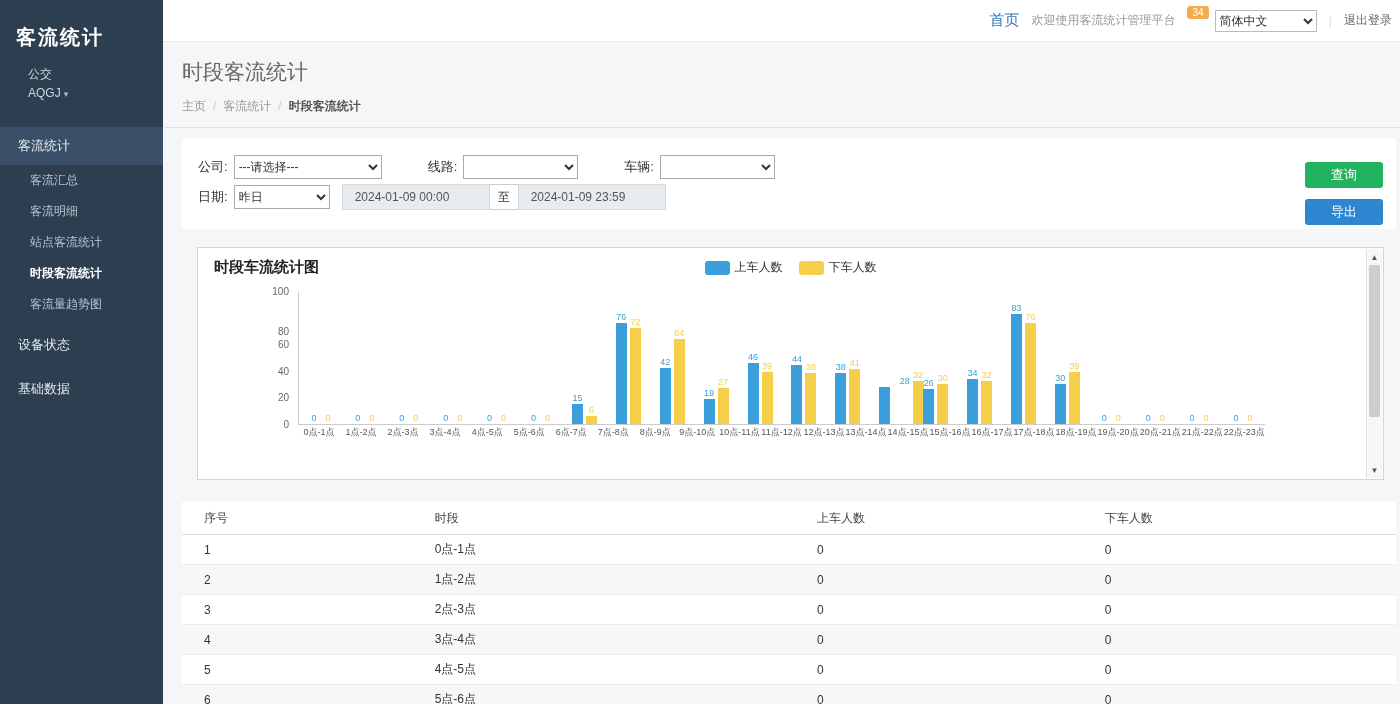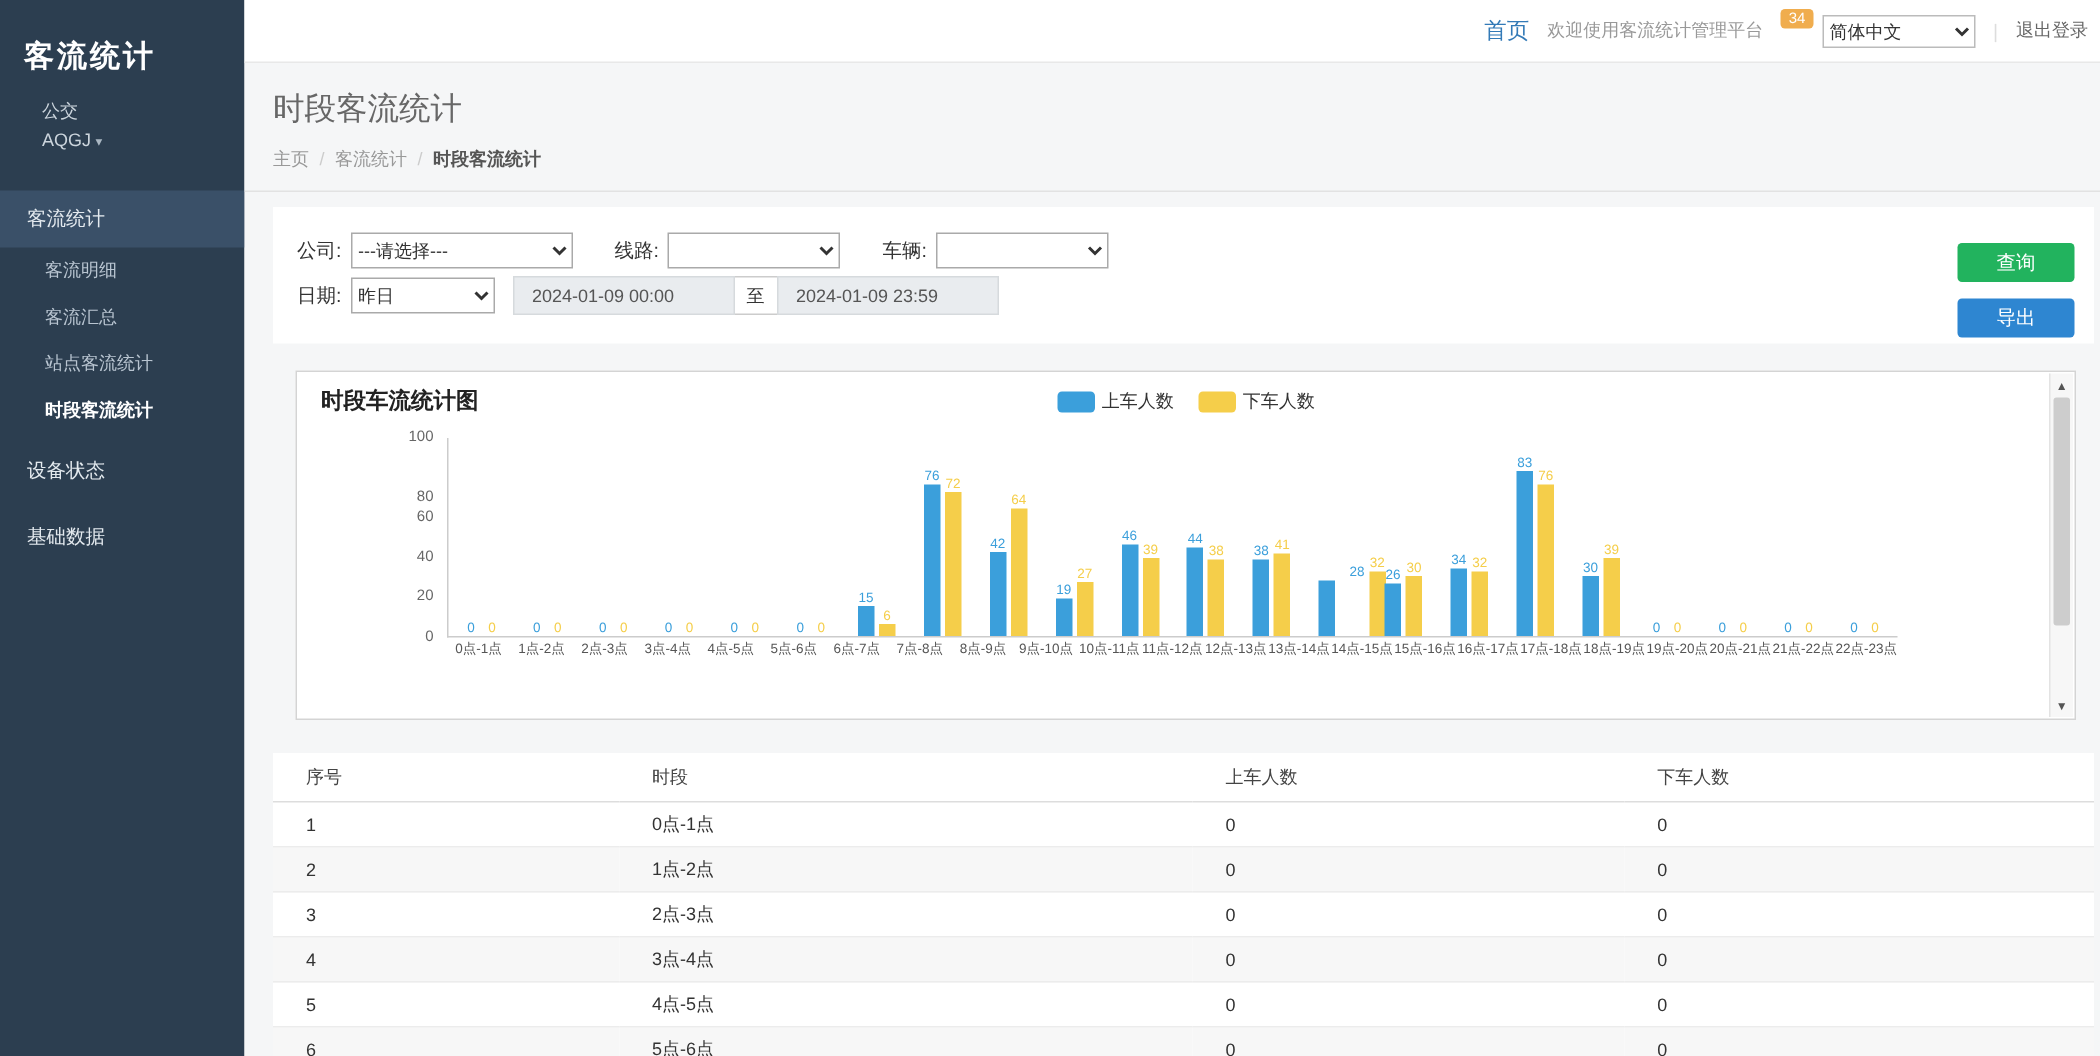--- a/index.html
+++ b/index.html
@@ -35,21 +35,21 @@
   .breadcrumb .bc-item { color:#999; cursor:pointer; }
   .breadcrumb .bc-item.current { color:#555; font-weight:bold; cursor:default; }
   .breadcrumb .bc-sep { margin:0 7px; color:#ccc; }
 
   .content { padding:10px 4px 0 19px; }
 
   
   .filter-card { background:#fff; padding:12px 16px 14px; position:relative; }
   .filter-row { display:flex; align-items:center; margin:5px 0; }
   .flabel { font-size:13px; color:#333; margin-right:6px; }
-  .fgroup { display:flex; align-items:center; margin-right:28px; }
+  .fgroup { display:flex; align-items:center; margin-right:46px; }
   select.fsel { height:24px; font-size:12px; border:1px solid #aaa; background:#fff; color:#333; }
   .sel-company { width:148px; }
   .sel-line, .sel-vehicle { width:115px; }
   .sel-station { width:140px; }
   .sel-preset { width:96px; margin-right:12px; }
   .date-input { height:26px; width:148px; background:#e9ecef; border:1px solid #d6dadd; color:#555; font-size:12px; padding:0 12px; font-family:"Liberation Sans","DejaVu Sans",sans-serif; }
   .range-addon { height:26px; display:flex; align-items:center; padding:0 8px; border:1px solid #ccc; border-left:none; border-right:none; background:#fff; font-size:12px; color:#333; }
   .filter-actions { position:absolute; right:13px; top:24px; display:flex; flex-direction:column; gap:11px; }
   .btn { width:78px; height:26px; border:none; border-radius:3px; color:#fff; font-size:13px; cursor:pointer; font-family:"Liberation Sans","DejaVu Sans",sans-serif; }
 
@@ -90,24 +90,25 @@
   <aside class="sidebar">
     <div class="brand">客流统计</div>
     <div class="org">
       <div>公交</div>
       <div class="org-code">
         <span>AQGJ</span><span class="caret">▾</span>
       </div>
     </div>
     <nav>
         <div class="menu-section open">客流统计</div>
+        <div class="menu-item">客流汇总</div>
         <div class="menu-item">客流明细</div>
-        <div class="menu-item">客流汇总</div>
         <div class="menu-item">站点客流统计</div>
         <div class="menu-item active">时段客流统计</div>
+        <div class="menu-item">客流量趋势图</div>
         <div class="menu-section">设备状态</div>
         <div class="menu-section">基础数据</div>
       </nav>
   </aside>
 
   <div class="main">
 
     <header class="topbar">
       <a class="home">首页</a>
       <span class="welcome">欢迎使用客流统计管理平台</span>

